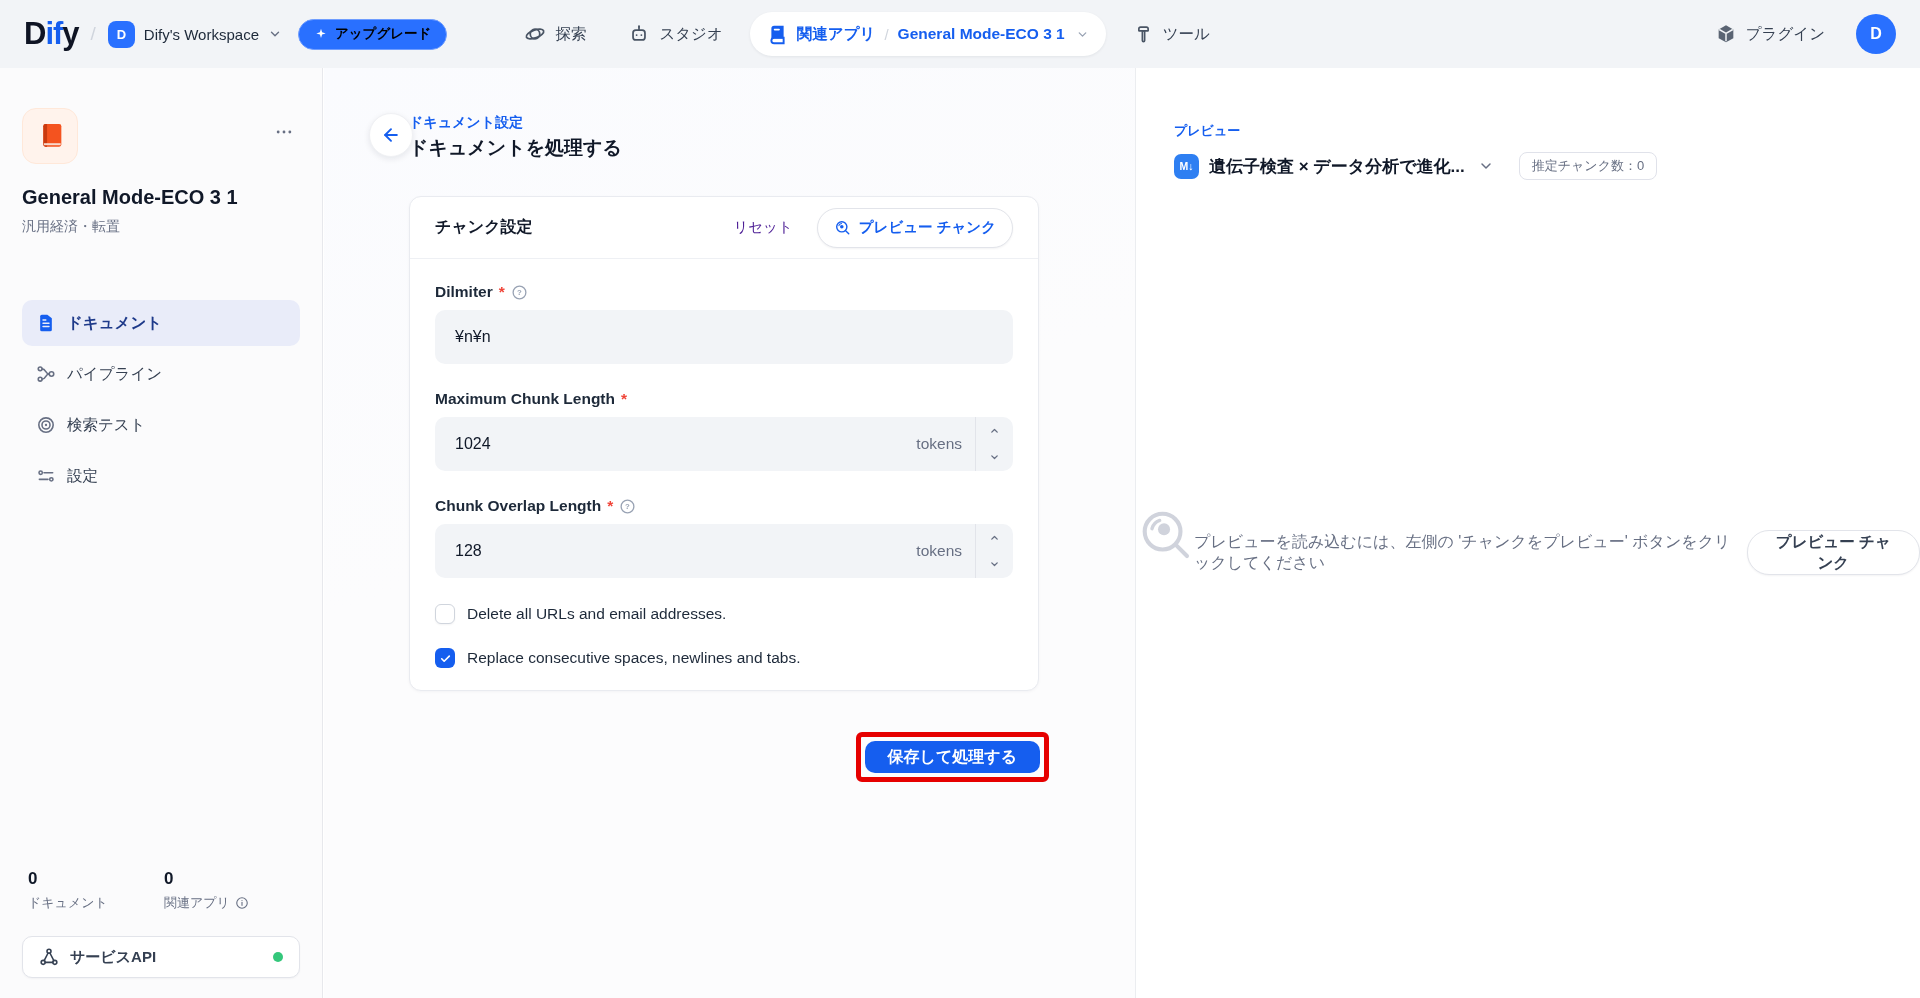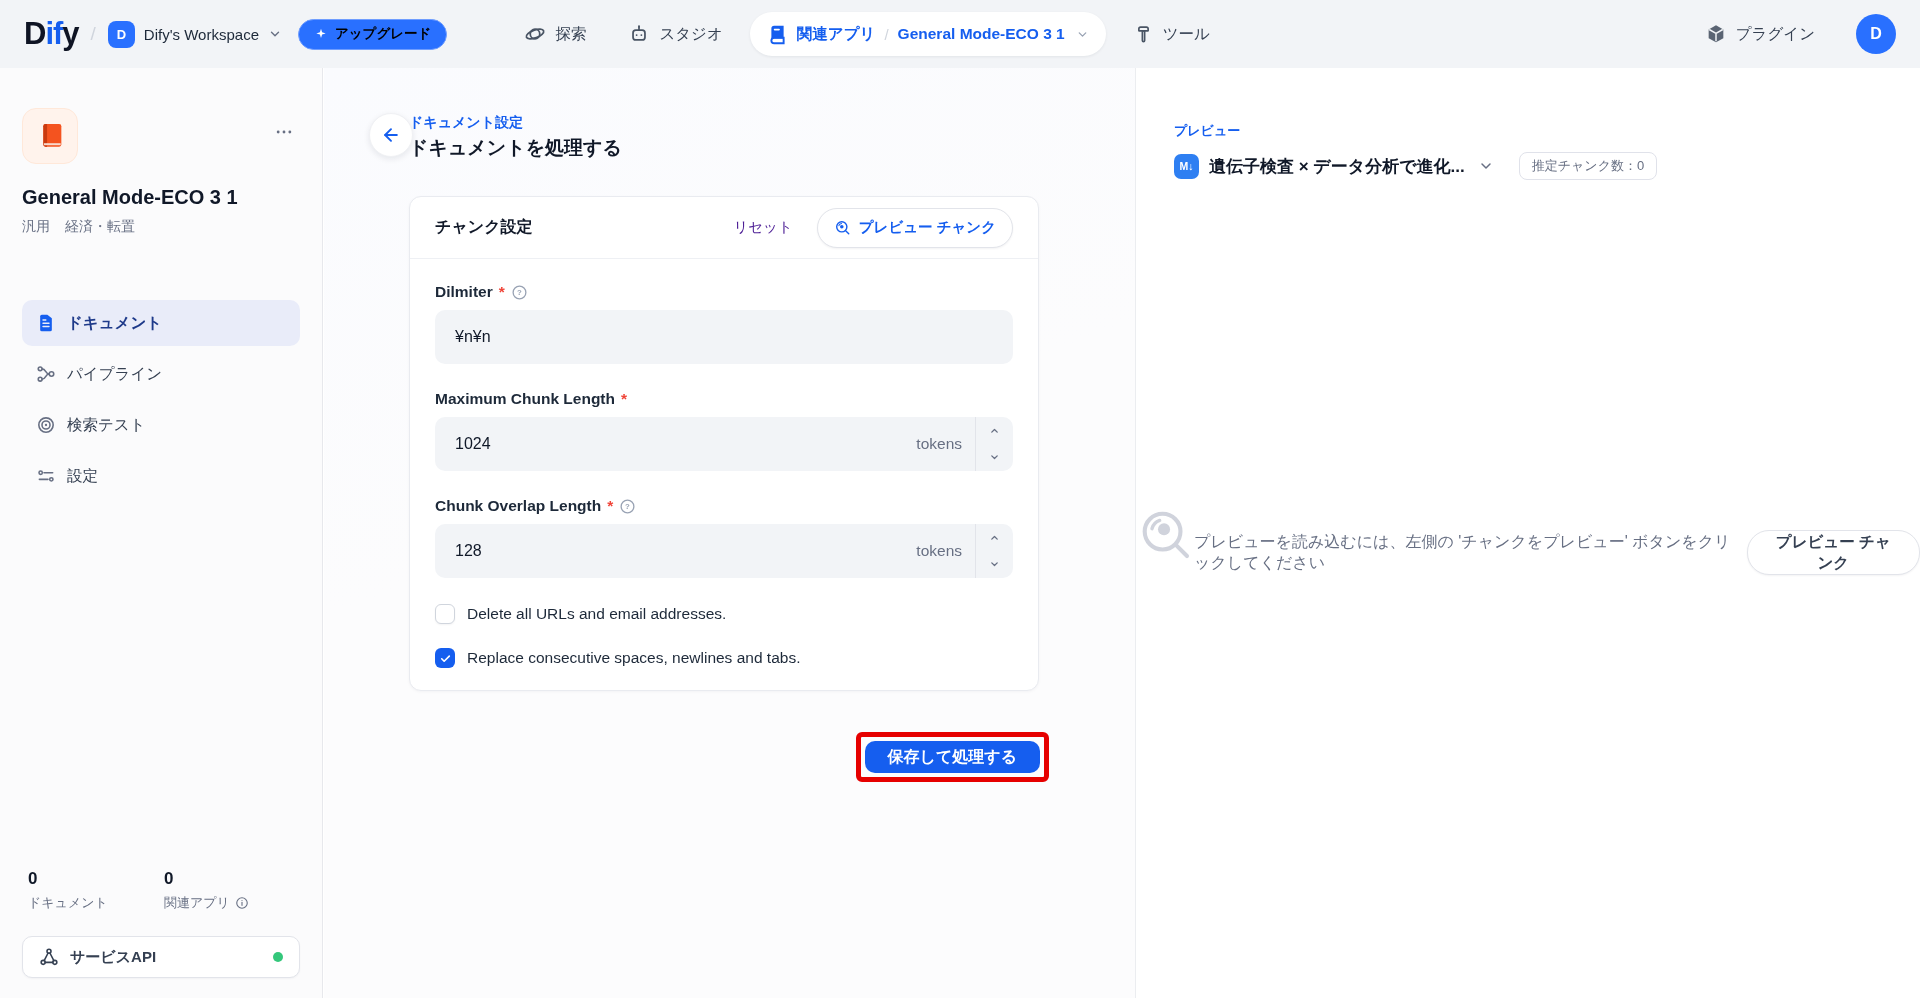--- a/index.html
+++ b/index.html
@@ -29,33 +29,33 @@
 
   .nav-center { display:flex; align-items:center; gap:12px; margin-left:62px; }
   .nav-item { display:flex; align-items:center; gap:9px; padding:0 15px; height:44px;
     color:#354052; font-size:15.5px; font-weight:500; cursor:pointer; border-radius:12px; }
   .nav-item .ni-icon { color:#495464; display:flex; }
   .nav-pill { display:flex; align-items:center; gap:9px; height:44px; padding:0 17px;
     background:#fff; border-radius:22px; box-shadow:0 1px 3px rgba(16,24,40,.07); cursor:pointer; }
   .nav-pill .k-label, .nav-pill .k-detail { color:#155eef; font-weight:600; font-size:15.5px; }
   .nav-pill .k-sep { color:#d0d5dd; font-size:15px; }
   .nav-pill .k-chev { color:#98a2b3; display:flex; margin-left:2px; }
-  .nav-right { margin-left:auto; display:flex; align-items:center; gap:26px; }
+  .nav-right { margin-left:auto; display:flex; align-items:center; gap:16px; }
   .avatar { width:40px; height:40px; border-radius:50%; background:#2970ff; color:#fff;
     font-size:16px; font-weight:600; display:flex; align-items:center; justify-content:center; cursor:pointer; }
 
   
   .sidebar { position:absolute; top:68px; left:0; width:323px; bottom:0;
     background:#fbfbfc; border-right:1px solid #e7e8ec; padding:40px 22px 20px; }
   .ds-head { display:flex; justify-content:space-between; align-items:flex-start; }
   .ds-icon { width:56px; height:56px; border-radius:14px; background:#fff3ec;
     border:1px solid #ffe8d9; display:flex; align-items:center; justify-content:center; }
   .more-btn { color:#676f83; margin-top:14px; margin-right:6px; cursor:pointer; }
   .ds-title { margin-top:22px; font-size:20px; font-weight:600; color:#101828; }
-  .ds-tags { margin-top:9px; font-size:14px; color:#676f83; display:flex; gap:15px; }
+  .ds-tags { margin-top:9px; font-size:14px; color:#676f83; display:flex; }
   .menu { margin-top:64px; display:flex; flex-direction:column; gap:5px; }
   .menu-item { height:46px; border-radius:10px; display:flex; align-items:center; gap:11px;
     padding:0 14px; font-size:15.5px; color:#354052; font-weight:500; cursor:pointer; }
   .menu-item .mi-icon { color:#676f83; display:flex; }
   .menu-item.active { background:#e9ecf9; color:#1e3a8a; font-weight:600; }
   .menu-item.active .mi-icon { color:#155eef; }
   .sidebar-bottom { position:absolute; left:22px; right:22px; bottom:20px; }
   .stats { display:flex; margin-bottom:24px; padding-left:6px; }
   .stat { width:150px; }
   .stat-value { font-size:17px; font-weight:700; color:#101828; }

